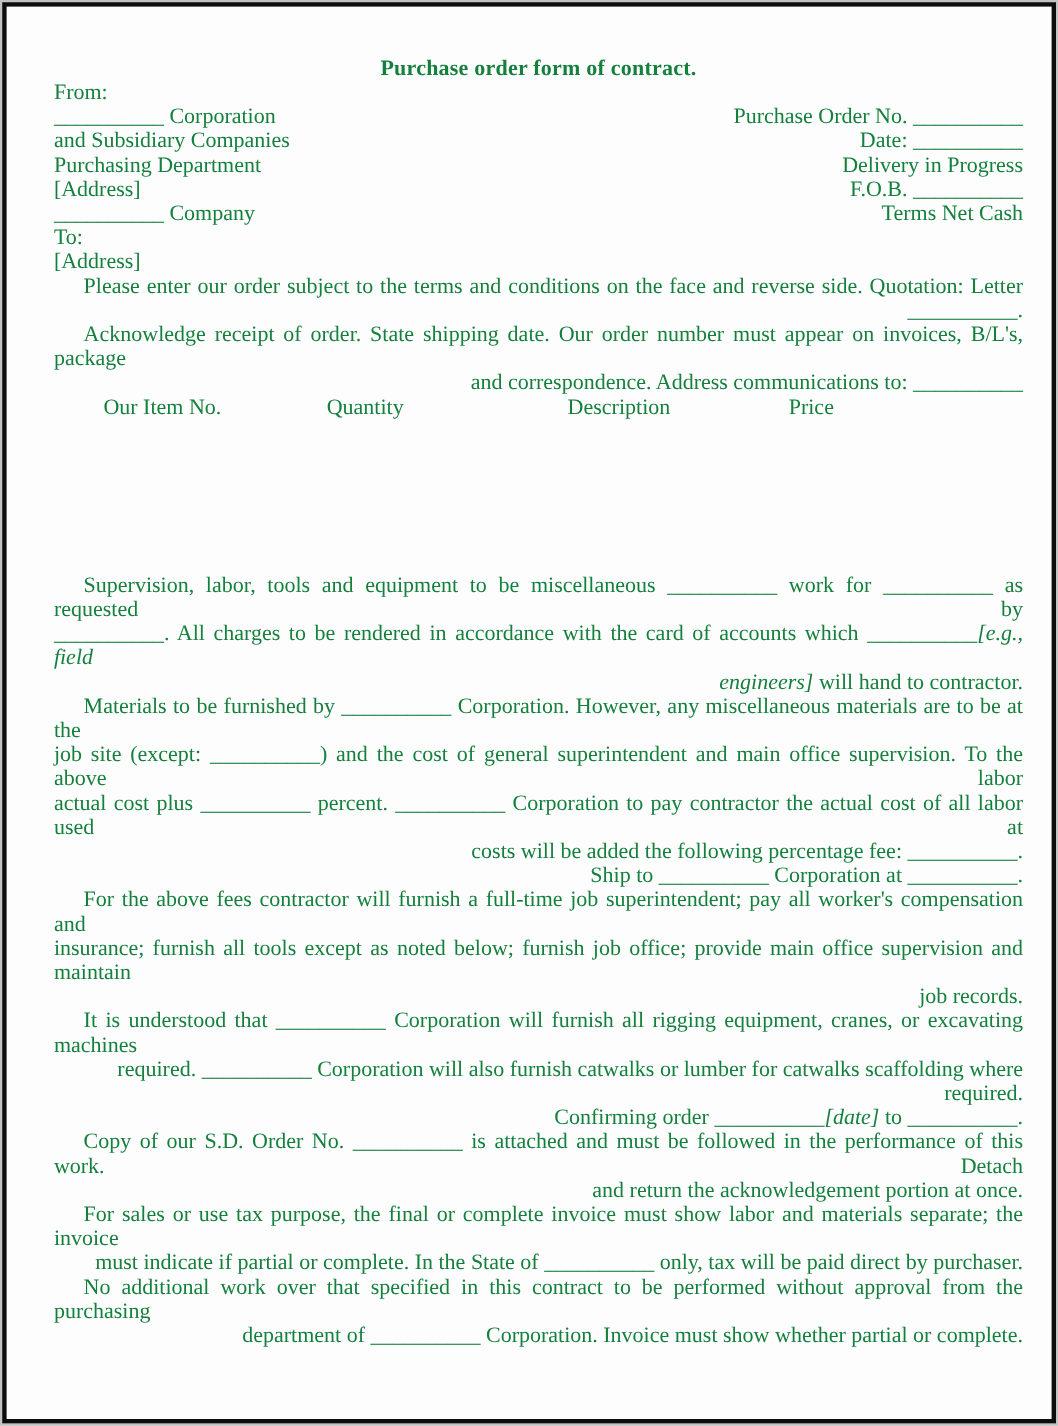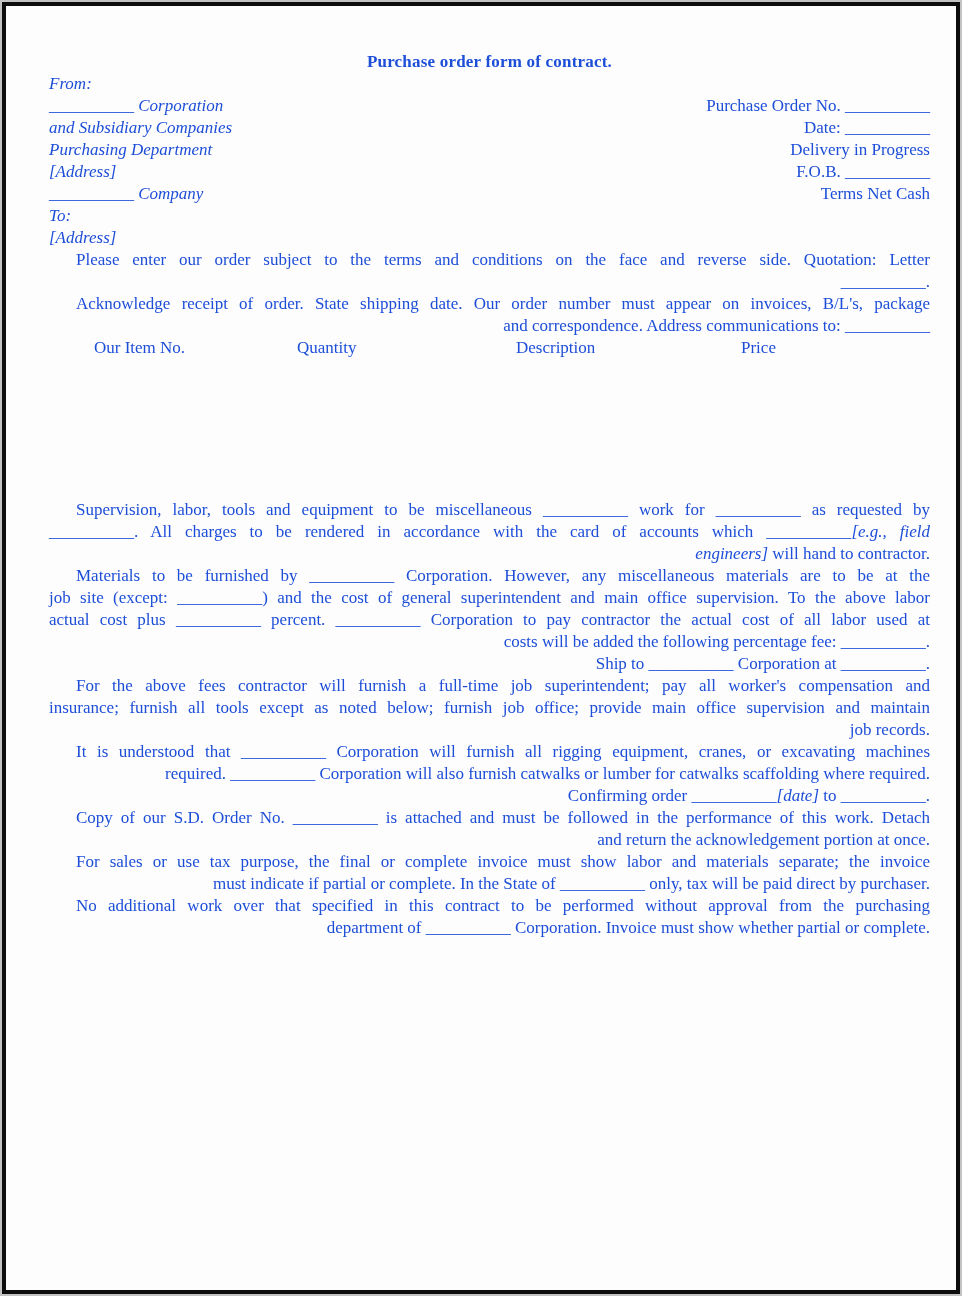--- a/index.html
+++ b/index.html
@@ -1,35 +1,35 @@
 <!DOCTYPE html>
 <html><head>
 <meta charset="utf-8">
 <style>
   html,body{margin:0;padding:0;width:962px;height:1296px;background:#c3c3c3;overflow:hidden;}
   .page{
     position:absolute;left:2px;top:2px;width:958px;height:1292px;box-sizing:border-box;
     background:#fdfdfd;border:4px solid #0d0d0d;
     padding:45px 26px 0 43px;
     font-family:"Liberation Serif", serif;
-    font-size:17px;line-height:22px;color:#1d4ed8;
+    font-size:20px;line-height:22px;color:#15803d;
   }
   .title{text-align:center;font-weight:bold;letter-spacing:.2px;}
   .hrow{display:flex;justify-content:space-between;}
-  .hrow .l{text-align:center;font-style:italic;}
+  .hrow .l{text-align:center;}
   .hrow .r{text-align:right;margin-left:32px;}
   .line{min-height:22px;text-align:right;}
   .just{text-align:justify;text-align-last:justify;}
   .ind{text-indent:27px;}
   .cols{position:relative;height:22px;}
   .cols span{position:absolute;top:0;white-space:nowrap;}
   .cols span:nth-child(1){left:45px;font-family:Liberation Serif, serif;}
   .cols span:nth-child(2){left:248px;}
   .cols span:nth-child(3){left:467px;}
-  .cols span:nth-child(4){left:692px;}
+  .cols span:nth-child(4){left:668px;}
   .table-space{height:140px;}
   i{}
 </style>
 </head>
 <body>
 
 <div class="page">
   <div class="title">Purchase order form of contract.</div>
   <div id="hdr">
       <div class="hrow">

